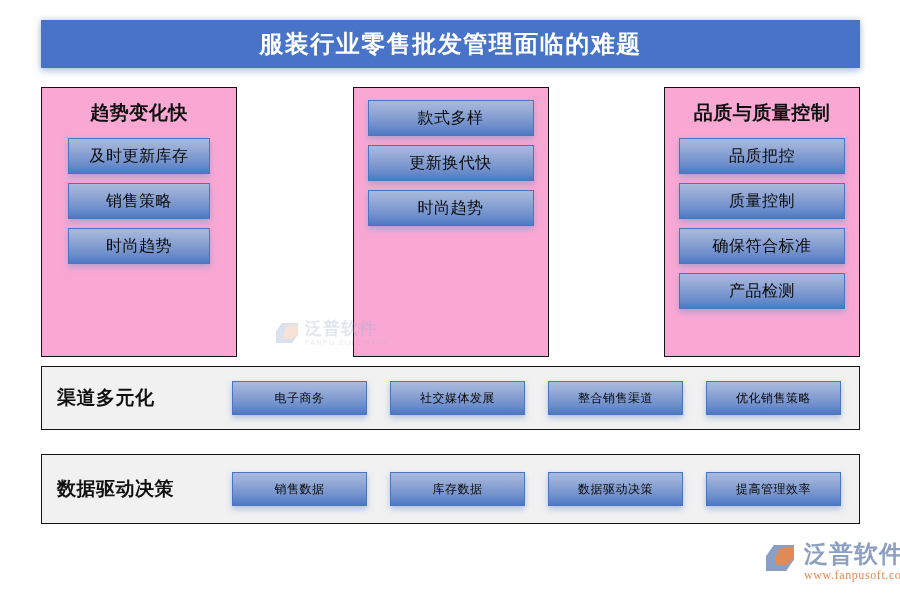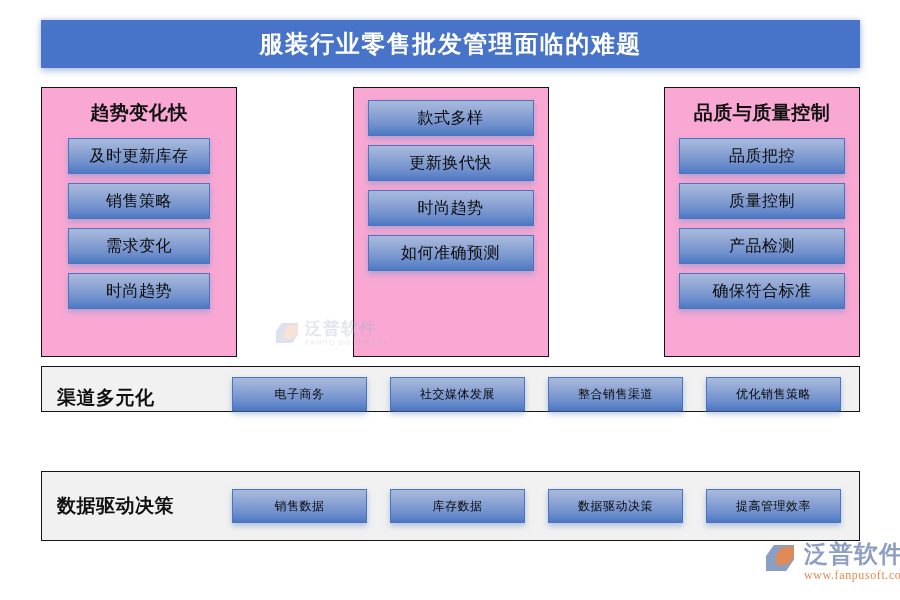--- a/index.html
+++ b/index.html
@@ -101,22 +101,22 @@
   
   .row-band {
     position: absolute;
     left: 41px;
     width: 819px;
     background: #f1f1f1;
     border: 1px solid #141414;
     display: flex;
     align-items: center;
   }
-  #row-channel { top: 366px; height: 46px; align-items: flex-end; }
-  #row-data    { top: 471px; height: 70px; }
+  #row-channel { top: 366px; height: 64px; }
+  #row-data    { top: 454px; height: 70px; }
 
   .row-label {
     font-size: 19px;
     font-weight: bold;
     color: #101010;
     letter-spacing: 0.5px;
     white-space: nowrap;
     width: 190px;
     padding-left: 15px;
   }
@@ -219,42 +219,40 @@
     <span class="title-text">服装行业零售批发管理面临的难题</span>
   </div>
 
   <div class="columns">
 
     <div class="col-panel">
       <div class="col-title">趋势变化快</div>
       <div class="col-items">
         <div class="chip col-chip">及时更新库存</div>
         <div class="chip col-chip">销售策略</div>
-        <div class="chip col-chip">需求变化</div>
         <div class="chip col-chip">时尚趋势</div>
       </div>
     </div>
 
     <div class="col-panel wide-chips">
       <div class="col-items">
         <div class="chip col-chip">款式多样</div>
         <div class="chip col-chip">更新换代快</div>
         <div class="chip col-chip">时尚趋势</div>
-        <div class="chip col-chip">如何准确预测</div>
       </div>
     </div>
 
 
     <div class="col-panel wide-chips">
       <div class="col-title">品质与质量控制</div>
       <div class="col-items">
         <div class="chip col-chip">品质把控</div>
         <div class="chip col-chip">质量控制</div>
+        <div class="chip col-chip">确保符合标准</div>
         <div class="chip col-chip">产品检测</div>
-        <div class="chip col-chip">确保符合标准</div>
       </div>
     </div>
 
   </div>
 
   <div class="watermark-center">
     <div class="wm-mark">
       <div class="wm-hex"></div>
       <div class="wm-leaf"></div>
     </div>

